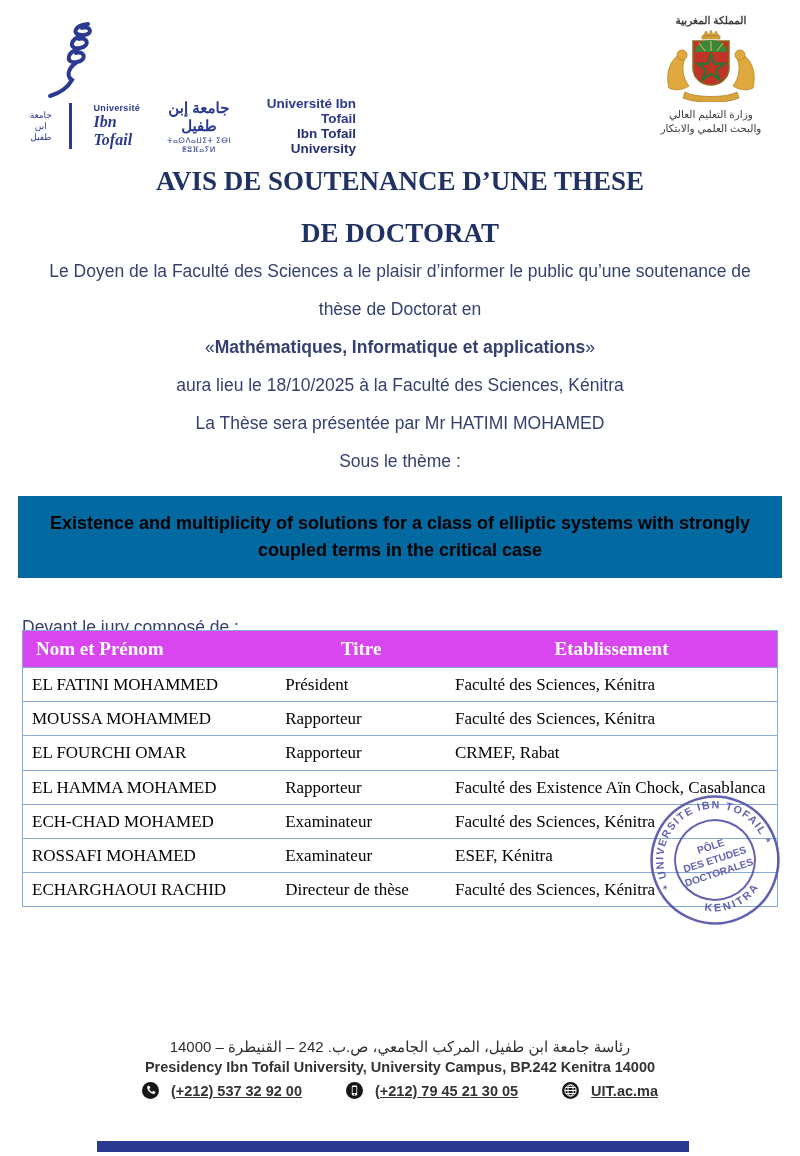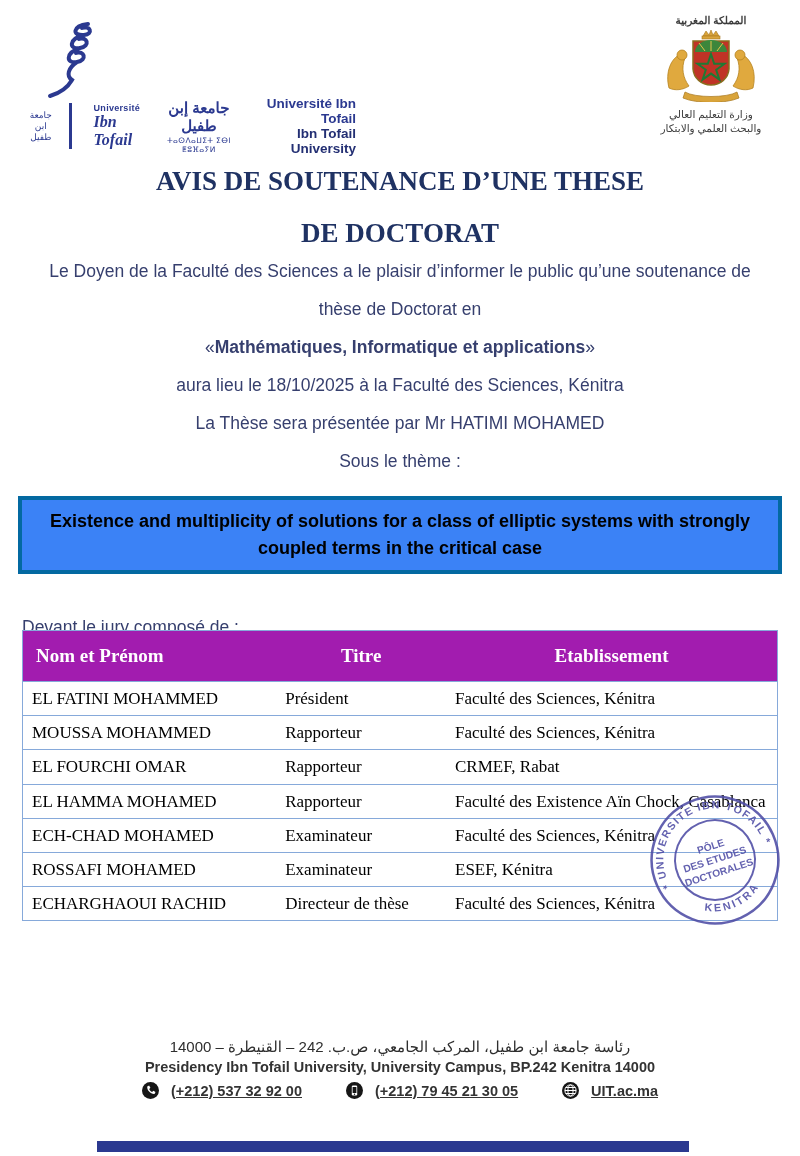--- a/index.html
+++ b/index.html
@@ -35,31 +35,31 @@
   .doc-title .t2 { font-size:27px; margin-top:21px; }
 
   
   .intro { position:absolute; top:261px; left:10px; right:10px; text-align:center;
     color:#363f6e; font-size:17.5px; }
   .intro p { margin:0 0 18px 0; line-height:20px; }
   .intro .spec-bold { font-weight:bold; }
 
   
   .theme-box { position:absolute; left:18px; right:18px; top:496px;
-    border:4px solid #0369a1; background:#3b82f6; padding:8px 16px; box-sizing:border-box; }
+    border:6px solid #0369a1; background:#0369a1; padding:8px 16px; box-sizing:border-box; }
   .theme-box p { margin:0; text-align:center; color:#000;
     font-size:18px; font-weight:bold; line-height:27px; }
 
   
   .jury-caption { position:absolute; left:22px; top:593px; color:#363f6e; font-size:17.5px;margin-top:24px; }
   .jury-table { position:absolute; left:22px; top:630px; width:756px;
     border-collapse:collapse; font-family:"Liberation Serif", serif;
     border:1px solid #86a9da; }
-  .jury-table th { background:#a21caf; color:#ffffff; font-size:19px; font-weight:bold;
-    padding:14px 8px; text-align:center; }
+  .jury-table th { background:#d946ef; color:#ffffff; font-size:19px; font-weight:bold;
+    padding:7px 8px; text-align:center; }
   .jury-table th:first-child { text-align:left; padding-left:13px; }
   .jury-table td { border-top:1px solid #86a9da; font-size:17px; color:#000;
     padding:3px 9px; line-height:1.6; vertical-align:middle; }
 
   
   .stamp { position:absolute; left:642px; top:787px; opacity:.88; pointer-events:none; }
   .stamp text { fill:#4e4ca5; font-family:"Liberation Sans", sans-serif; font-weight:bold; }
 
   
   .footer { position:absolute; top:1038px; left:0; width:100%; text-align:center; color:#2e2e2e; }

